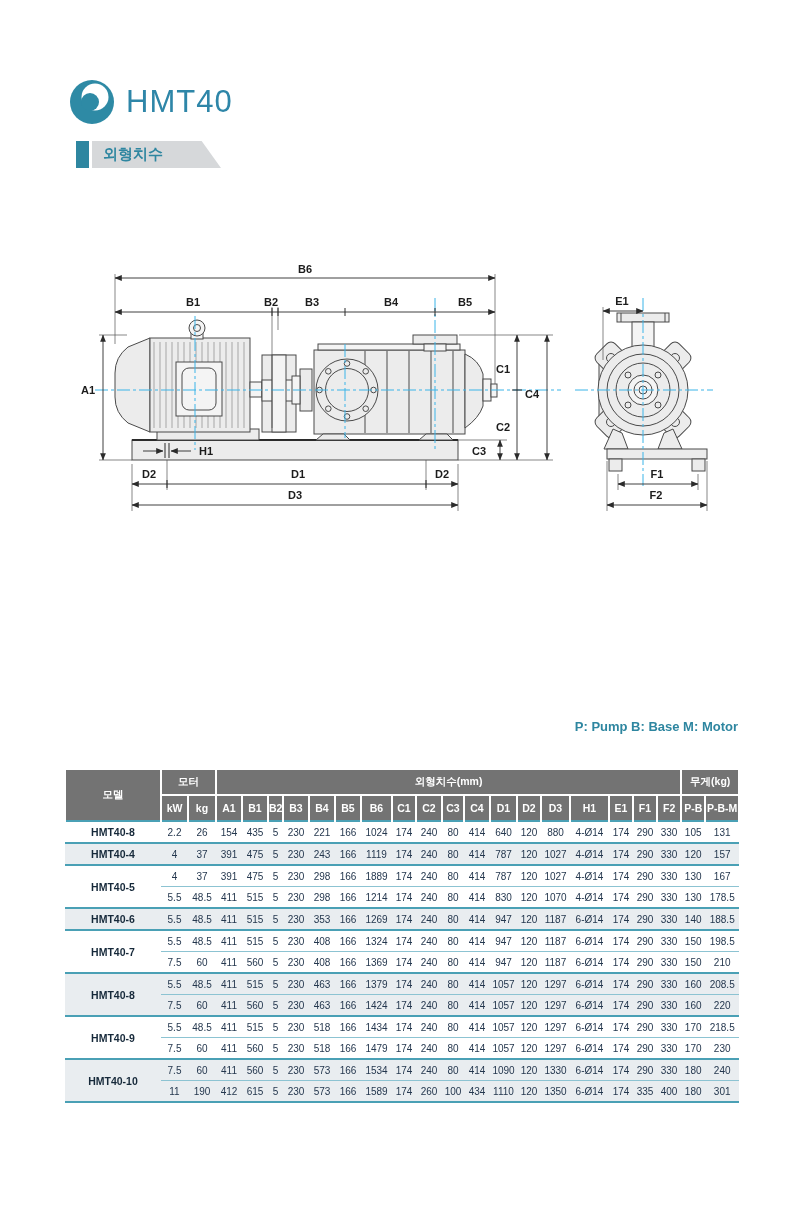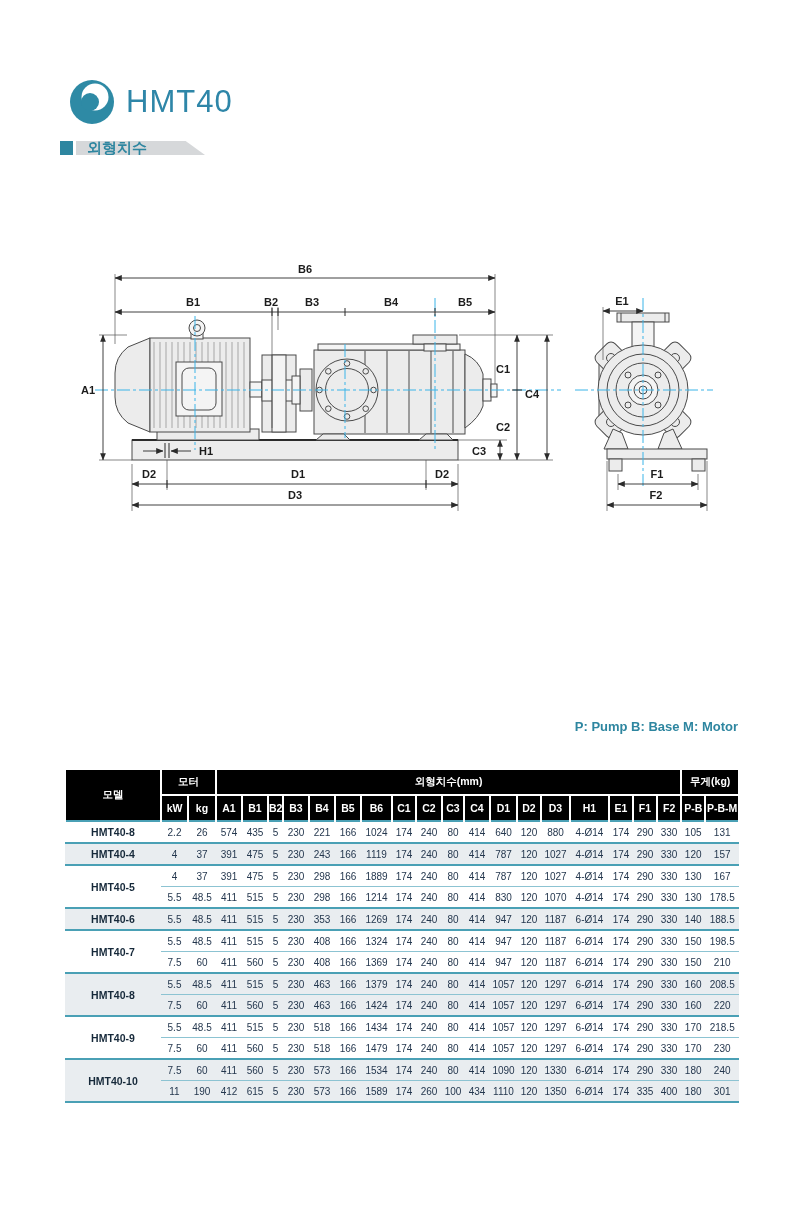--- a/index.html
+++ b/index.html
@@ -6,21 +6,21 @@
   body{
     width:800px;height:1211px;position:relative;background:#ffffff;
     font-family:"Liberation Sans", sans-serif;color:#24374e;overflow:hidden;
   }
   
   .logo{position:absolute;left:68px;top:78px;width:48px;height:48px;}
   .page-title{
     position:absolute;left:126px;top:84px;font-size:31px;font-weight:normal;
     color:#2e86a8;letter-spacing:1px;
   }
-  .section-banner{position:absolute;left:60px;top:141px;display:flex;align-items:stretch;height:14px;text-align:center;}
+  .section-banner{position:absolute;left:76px;top:141px;display:flex;align-items:stretch;height:27px;text-align:center;}
   .section-banner .bar{width:13px;background:#2e86a0;margin-right:3px;}
   .section-banner .flag{
     background:#d6d8da;width:118px;display:flex;align-items:center;
     padding-left:11px;clip-path:polygon(0 0,85% 0,100% 100%,0 100%);
   }
   .section-banner .flag span{font-size:15px;font-weight:bold;color:#2e86a0;}
   
   .drawing{position:absolute;left:55px;top:232px;}
   .drawing .shape{fill:#ececec;stroke:#4a4a4a;stroke-width:1;}
   .drawing .shape2{fill:#f4f4f4;stroke:#4a4a4a;stroke-width:1;}
@@ -33,21 +33,21 @@
   .drawing text{font-family:"Liberation Sans",sans-serif;font-size:11px;font-weight:bold;fill:#1c1c1c;text-anchor:middle;}
   .drawing text.as{text-anchor:start;}
   
   .legend{
     position:absolute;top:719px;left:64px;width:674px;text-align:right;
     color:#2e86a0;font-size:13px;font-weight:bold;
   }
   .spec-table{position:absolute;left:64px;top:768px;}
   table{border-collapse:collapse;table-layout:fixed;width:674px;}
   thead th{
-    background:#000000;color:#ffffff;font-size:10.5px;font-weight:bold;
+    background:#737373;color:#ffffff;font-size:10.5px;font-weight:bold;
     border:2px solid #ffffff;border-bottom-width:0;height:24px;padding:0;
   }
   tbody td{
     font-size:10px;text-align:center;height:20px;padding:0;color:#24374e;
     white-space:nowrap;
   }
   tbody td.model{font-weight:bold;color:#16293a;font-size:10.5px;}
   tbody tr.shaded td{background:#e9edf0;}
   tbody tr.group-start td{border-top:2px solid #4aa0b5;}
   tbody tr.sub-row td{border-top:1px solid #8cc3d2;}
@@ -299,21 +299,21 @@
           <th>F2</th>
           <th>P-B</th>
           <th>P-B-M</th>
         </tr>
     </thead>
     <tbody>
         <tr class="group-start">
           <td class="model" rowspan="1">HMT40-8</td>
           <td>2.2</td>
           <td>26</td>
-          <td>574</td>
+          <td>154</td>
           <td>435</td>
           <td>5</td>
           <td>230</td>
           <td>221</td>
           <td>166</td>
           <td>1024</td>
           <td>174</td>
           <td>240</td>
           <td>80</td>
           <td>414</td>

